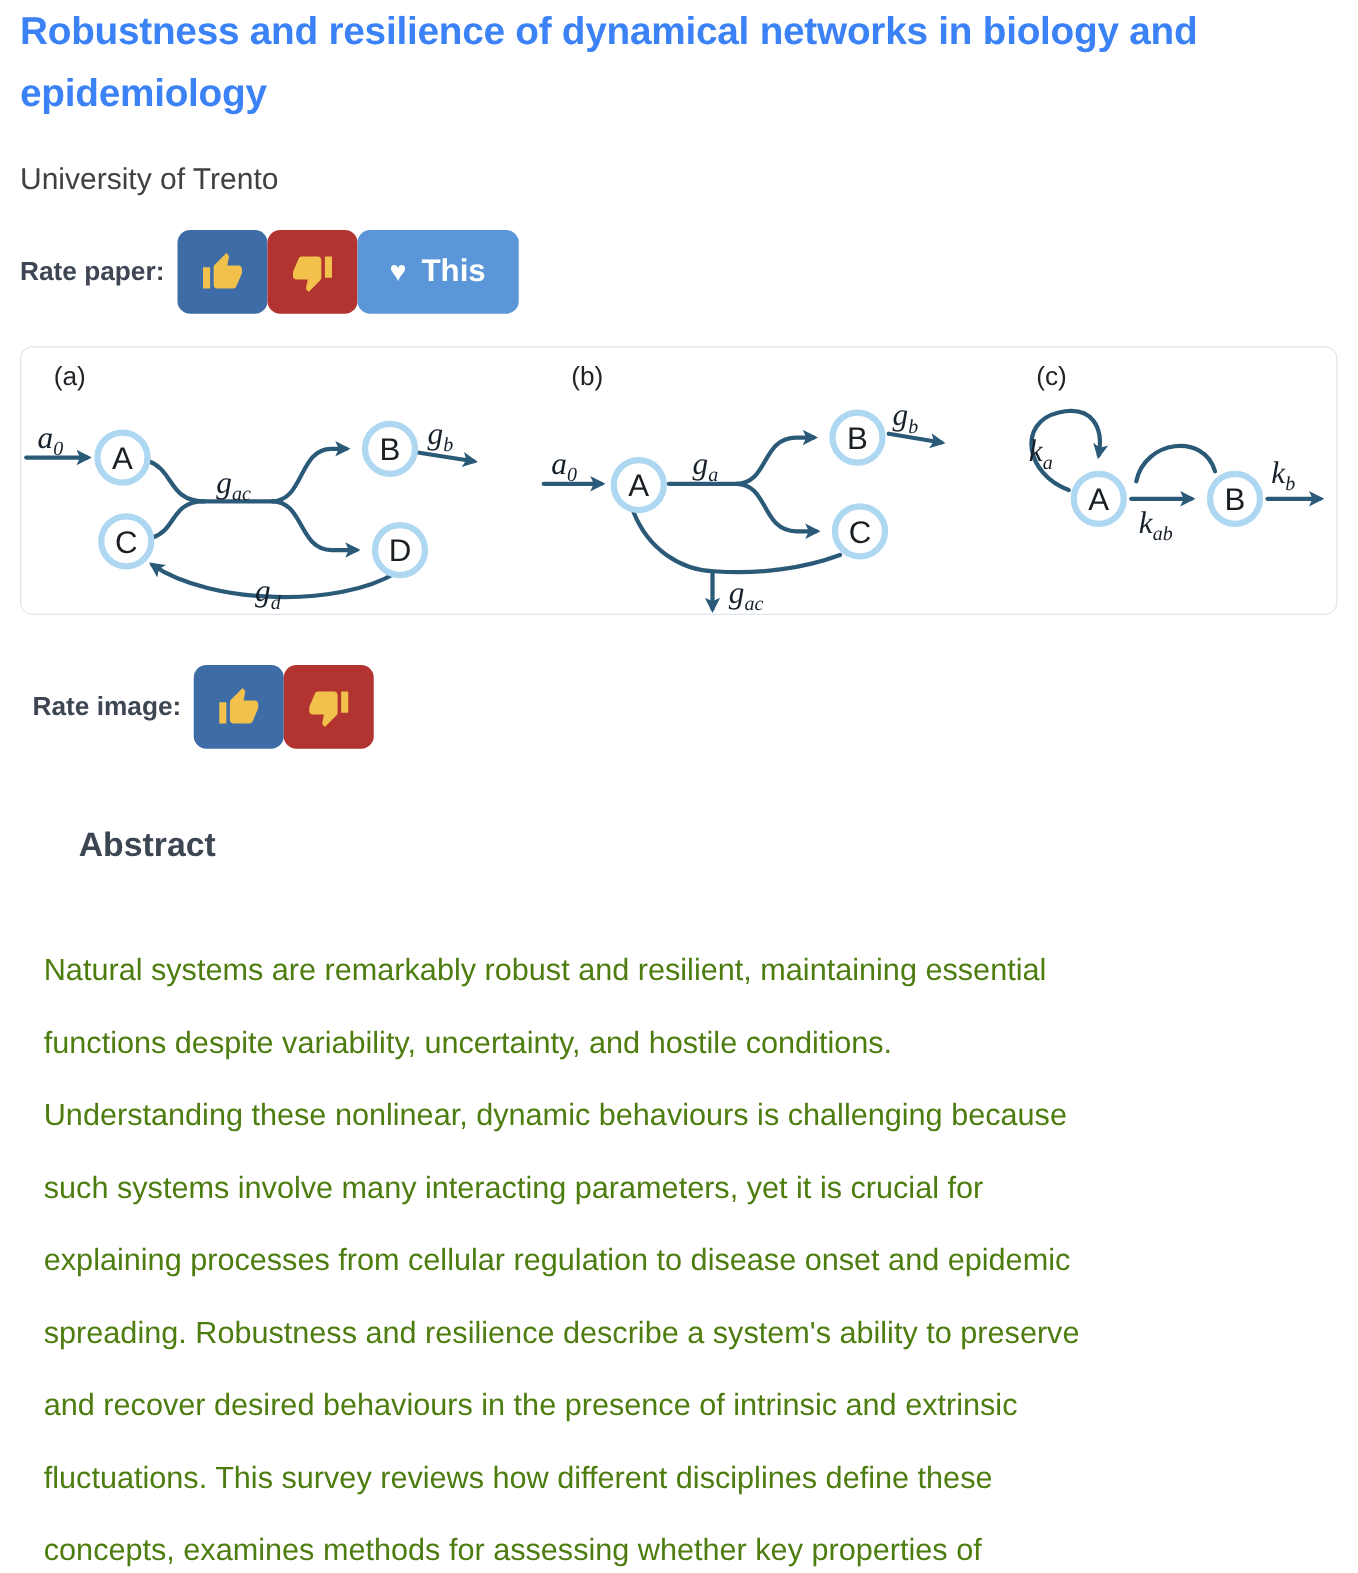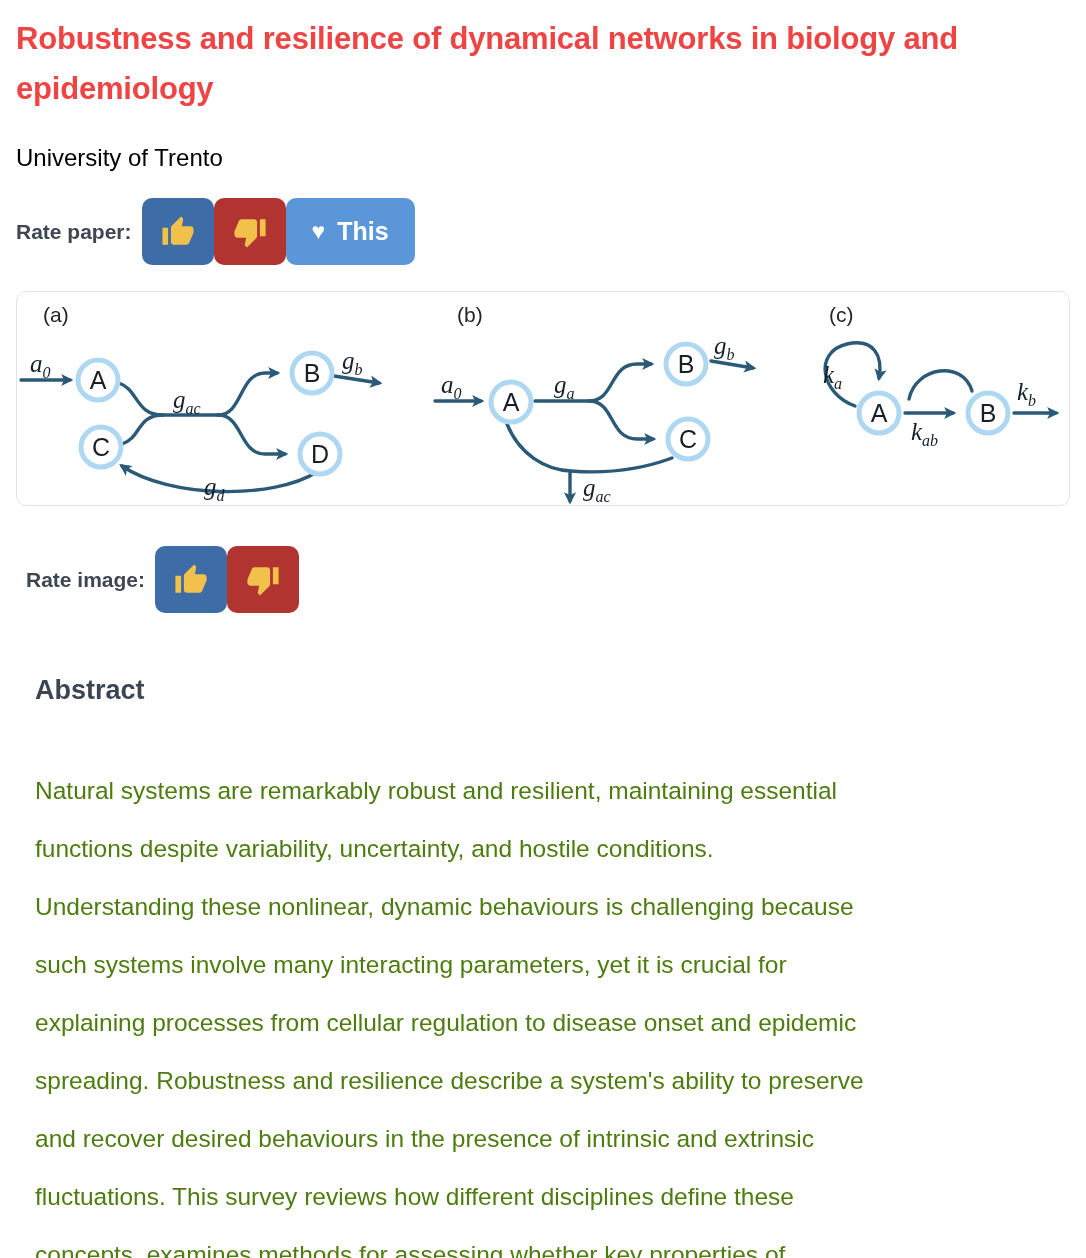--- a/index.html
+++ b/index.html
@@ -5,27 +5,26 @@
   * { margin:0; padding:0; box-sizing:border-box; }
   html,body { background:#ffffff; }
   body {
     width:1086px; height:1258px; overflow:hidden;
     font-family:"Liberation Sans", sans-serif;
     color:#323e4e;
   }
   .container { padding:0 16px; }
 
   h1.title {
-    margin-top:14px;
     font-size:31px; font-weight:700; line-height:1.62;
-    color:#ef4444; white-space:pre-line; letter-spacing:-0.2px;
+    color:#3b82f6; white-space:pre-line; letter-spacing:-0.2px;
   }
   .affiliation {
     margin-top:30px;
-    font-size:24px; color:#000000;
+    font-size:24px; color:#404040;
   }
 
   .rate-row { display:flex; align-items:center; }
   .rate-paper-row { margin-top:26px; }
   .rate-image-row { margin-top:40px;margin-left:10px; }
   .rate-label {
     font-size:21px; font-weight:600; color:#3e4653; margin-right:10px;
   }
   button { border:none; cursor:pointer; font-family:inherit; }
   .btn-thumb {
@@ -58,21 +57,21 @@
     text-anchor:middle;
   }
   .fig-tag { font-family:"Liberation Sans", sans-serif; font-size:21px; fill:#212529; }
   .fig-math {
     font-family:"Liberation Serif", serif; font-style:italic;
     font-size:25px; fill:#16202a;
   }
   .fig-math .sub { font-size:16px; }
 
   .abstract-section { margin-left:19px; margin-top:62px; }
-  .abstract-heading { font-size:27px; font-weight:700; color:#3c4652; }
+  .abstract-heading { font-size:27px; font-weight:700; color:#3c4652;margin-left:28px; }
   .abstract-text {
     margin-top:56px;
     font-size:24.5px; line-height:58px; color:#4d7c0f;
     white-space:pre-line; max-width:1035px;
   }
 </style>
 </head>
 <body>
 
 <div class="container">

